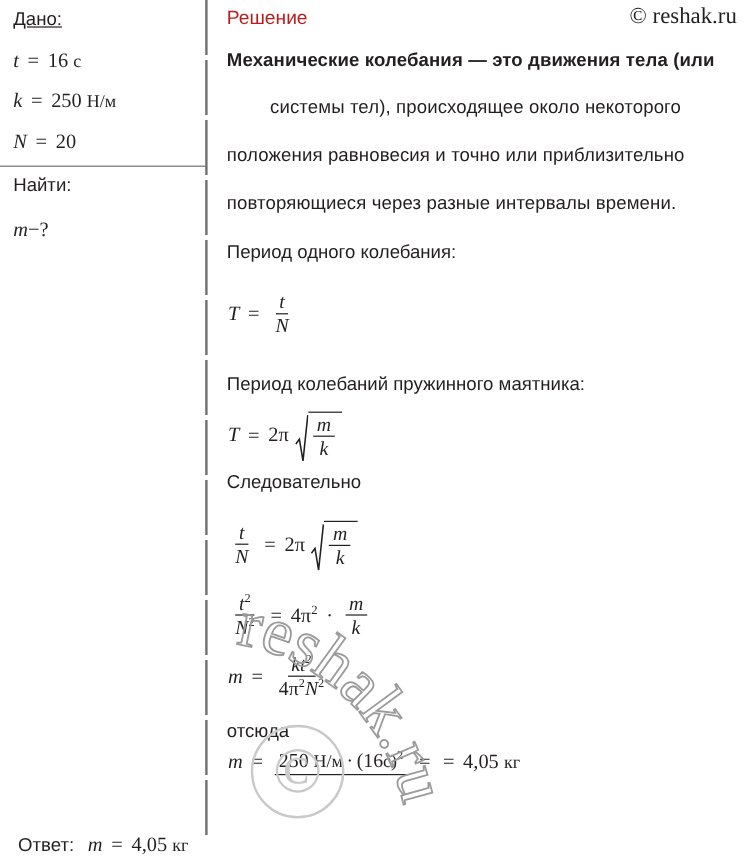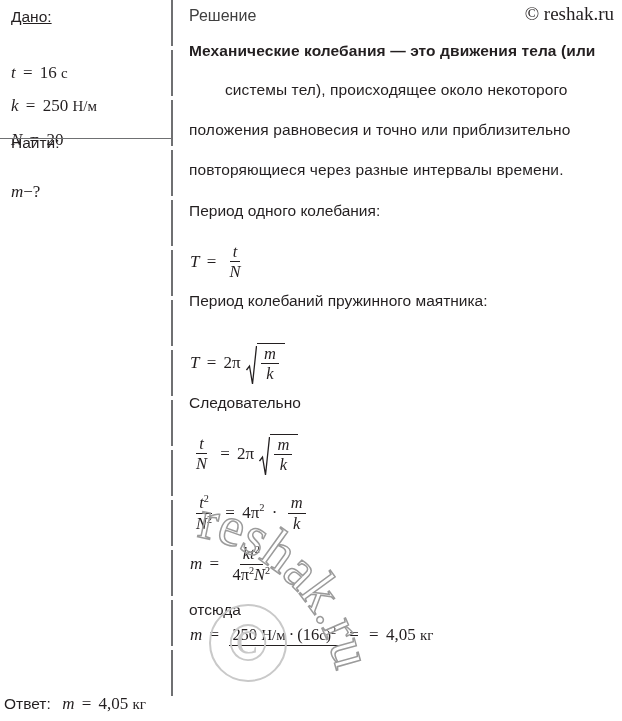--- a/index.html
+++ b/index.html
@@ -116,56 +116,55 @@
     );
   }
 
   .label {
     font-family: "Liberation Sans", sans-serif;
     font-size: 15.5px;
     color: #231f20;
   }
 
   .left-col .label.dano { position: absolute; left: 11px; top: 8px; text-decoration: underline; }
-  .left-col .label.naiti { position: absolute; left: 11px; top: 134px; text-align: right; }
+  .left-col .label.naiti { position: absolute; left: 11px; top: 146px; text-align: right; }
 
   .given {
     position: absolute;
     left: 11px;
     font-size: 17px;
-    margin-top: 22px;
   }
   .given.g0 { top: 41px; }
   .given.g1 { top: 74px; }
   .given.g2 { top: 108px; }
   .find-expr { position: absolute; left: 11px; top: 182px; font-size: 17px; }
 
   .heading {
     font-family: "Liberation Sans", sans-serif;
     font-size: 16px;
-    color: #404040;
+    color: #b91c1c;
   }
 
   .para-line {
     position: absolute;
     left: 8px;
     font-family: "Liberation Sans", sans-serif;
     font-size: 15.5px;
     color: #231f20;
     white-space: nowrap;
     letter-spacing: 0.1px;
   }
 
   .r-heading { position: absolute; left: 8px; top: 7px; }
   .p0 { top: 42px; font-weight: bold; }
   .p1 { top: 81px; margin-left: 36px; }
   .p2 { top: 121px; }
   .p3 { top: 161px; }
   .sub0 { position: absolute; left: 8px; top: 202px; }
-  .sub1 { position: absolute; left: 8px; top: 292px; }
+  .sub1 { position: absolute; left: 8px; top: 312px; }
   .sub2 { position: absolute; left: 8px; top: 394px; }
   .sub3 { position: absolute; left: 8px; top: 601px; }
 
   .eq { position: absolute; left: 9px; }
   .eq0 { top: 243px; }
   .eq1 { top: 343px; }
   .eq2 { top: 434px; }
   .eq3 { top: 494px; }
   .eq4 { top: 545px; }
   .eq5 { top: 625px; }
@@ -207,21 +206,21 @@
     transform: translate(-50%, -52%);
     font-family: "Liberation Serif", serif;
     font-size: 54px;
     color: #c9c9c9;
     line-height: 1;
   }
 
   
   .answer {
     position: absolute;
-    left: 4px; top: 694px;
+    left: 15px; top: 694px;
     white-space: nowrap;
   }
   .answer .answer-label {
     font-family: "Liberation Sans", sans-serif;
     font-size: 15.5px;
   }
   .answer .answer-expr {
     font-family: "Liberation Serif", serif;
     font-size: 17px;
     padding-left: 7px;

